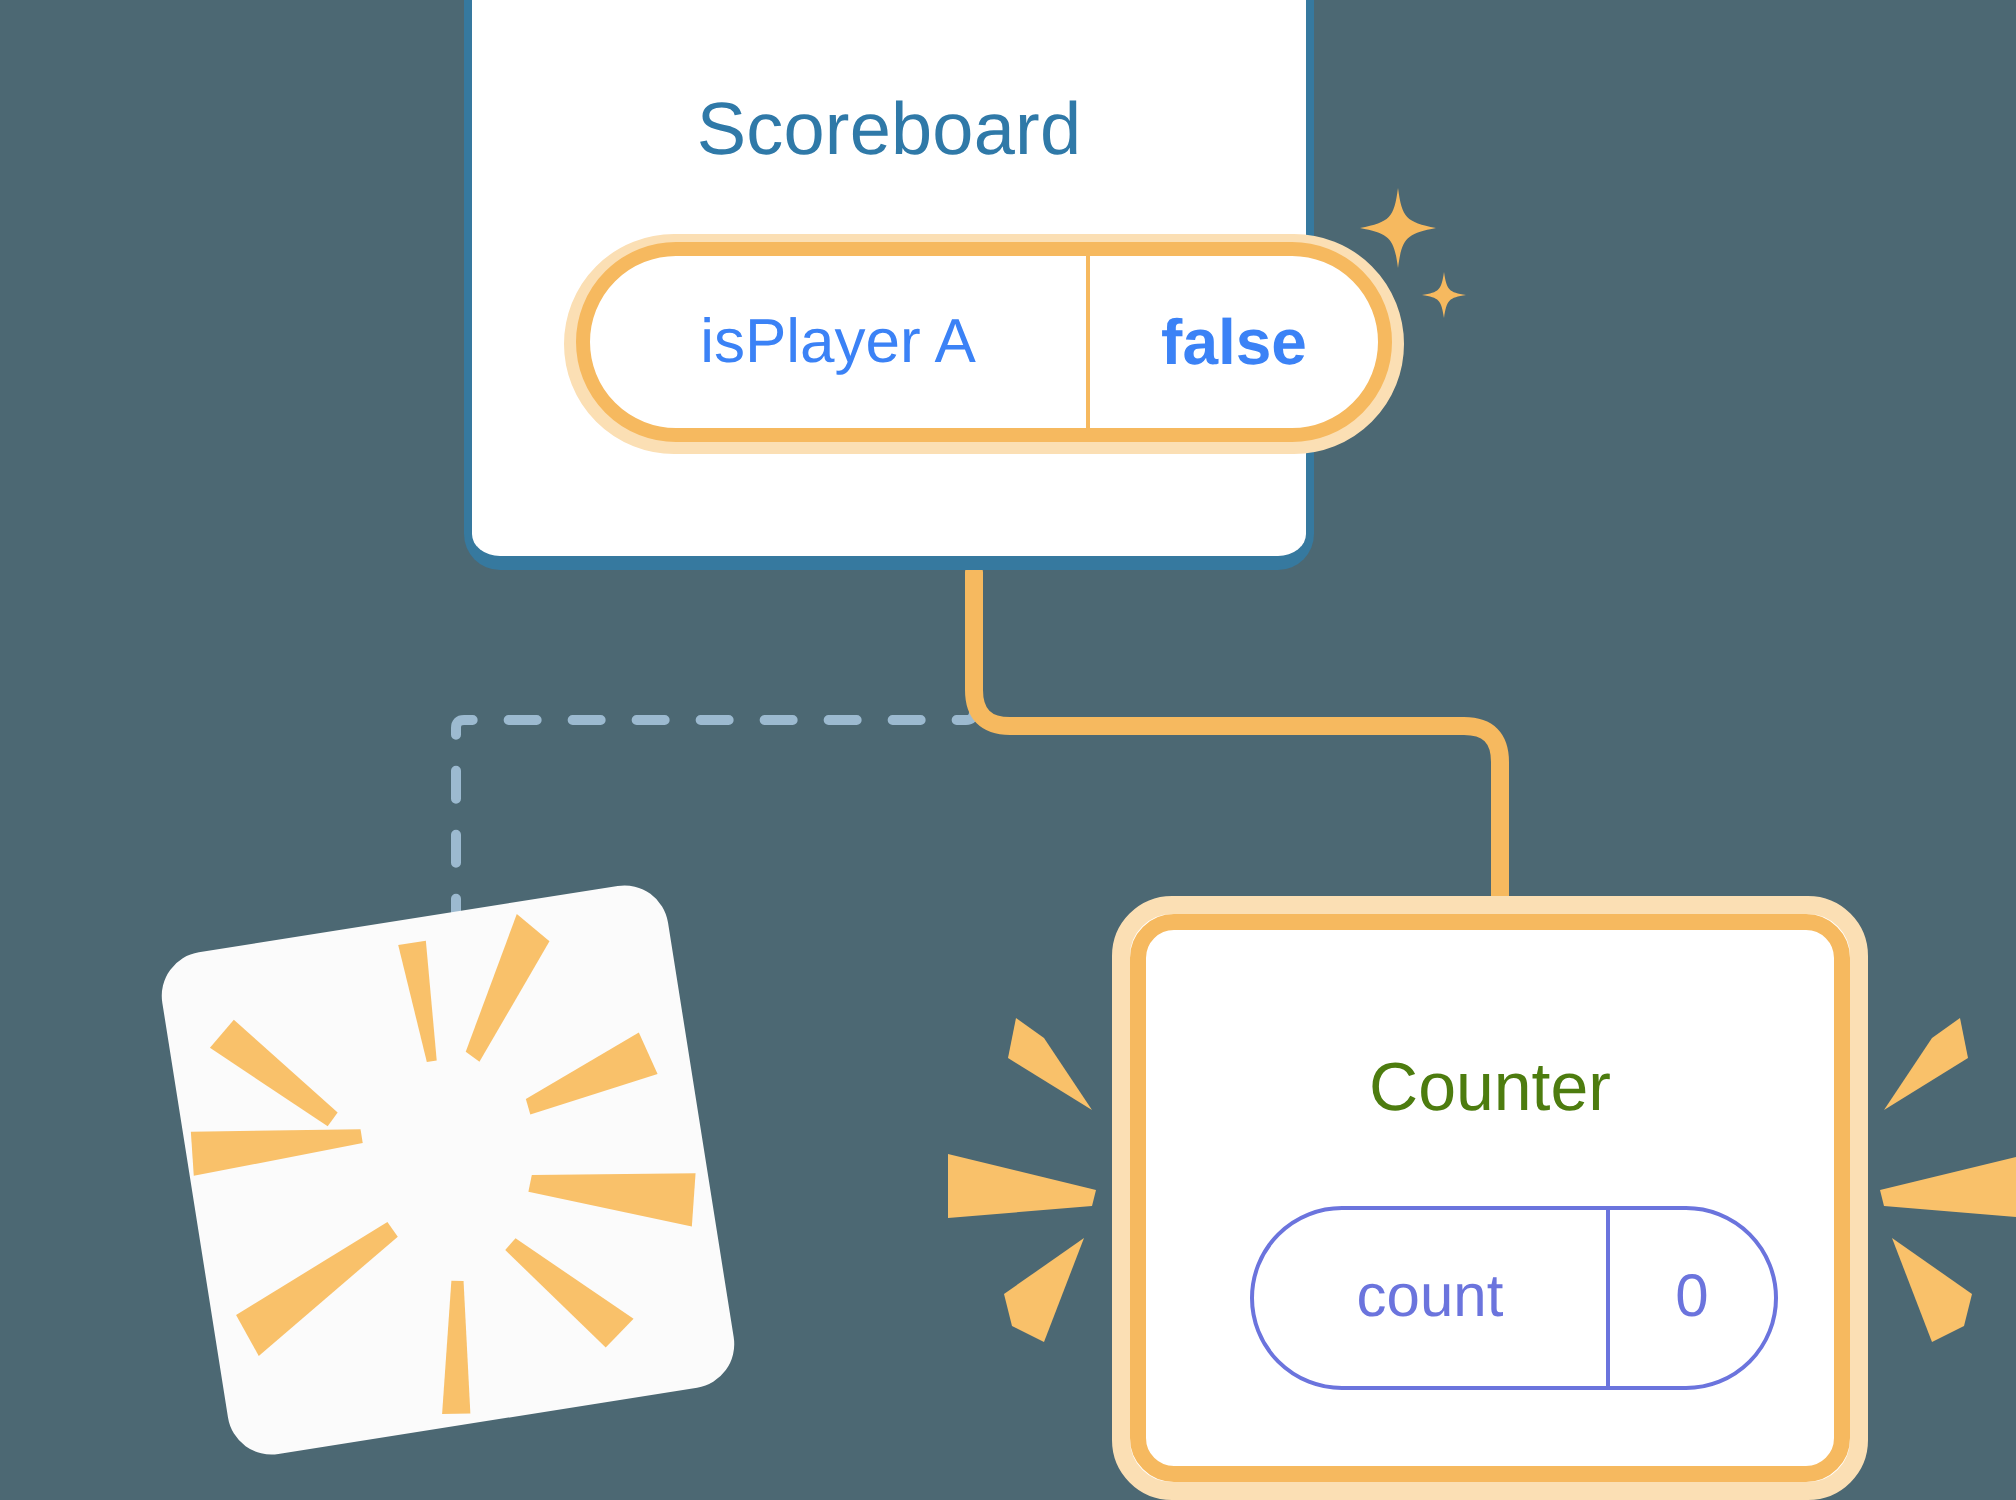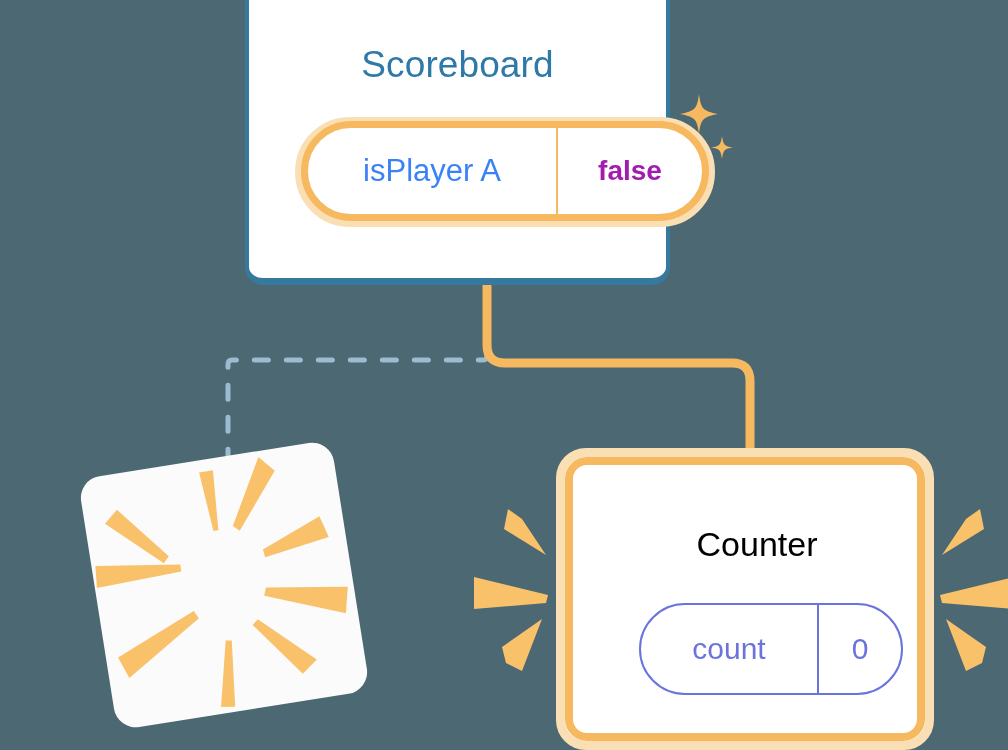--- a/index.html
+++ b/index.html
@@ -28,21 +28,21 @@
     left: 0; top: 0;
     width: 1008px;
     height: 750px;
     z-index: 1;
     pointer-events: none;
   }
 
   
   .scoreboard-card {
     position: absolute;
-    left: 245px;
+    left: 232px;
     top: 0px;
     width: 425px;
     height: 285px;
     box-sizing: border-box;
     background: #ffffff;
     border: 4px solid #36799f;
     border-top: 0;
     border-radius: 0 0 18px 18px;
     border-bottom-width: 7px;
     z-index: 3;
@@ -96,22 +96,22 @@
     color: #3b82f6;
     font-size: 31px;
     font-weight: 400;
     border-right: 2px solid #f6b95f;
   }
   .sb-pill-val {
     flex: 1 1 auto;
     display: flex;
     align-items: center;
     justify-content: center;
-    color: #a21caf;
-    font-size: 28px;
+    color: #3b82f6;
+    font-size: 32px;
     font-weight: 700;
   }
 
   
   .sparkles {
     position: absolute;
     left: 672px;
     top: 92px;
     width: 70px;
     height: 76px;
@@ -137,30 +137,30 @@
     left: 0; top: 0;
     right: 0; bottom: 0;
     box-sizing: border-box;
     border: 8px solid #f6b95f;
     border-radius: 22px;
     background: #ffffff;
   }
   .counter-title {
     position: absolute;
     top: 60px;
-    left: 12px;
+    left: 0;
     width: 100%;
     text-align: center;
-    color: #000000;
+    color: #4d7c0f;
     font-size: 34px;
     font-weight: 400;
   }
   .ct-pill {
     position: absolute;
-    left: 66px;
+    left: 52px;
     top: 138px;
     width: 264px;
     height: 92px;
     box-sizing: border-box;
     border: 2px solid #6b74dd;
     border-radius: 46px;
     background: #ffffff;
     display: flex;
     align-items: stretch;
   }

